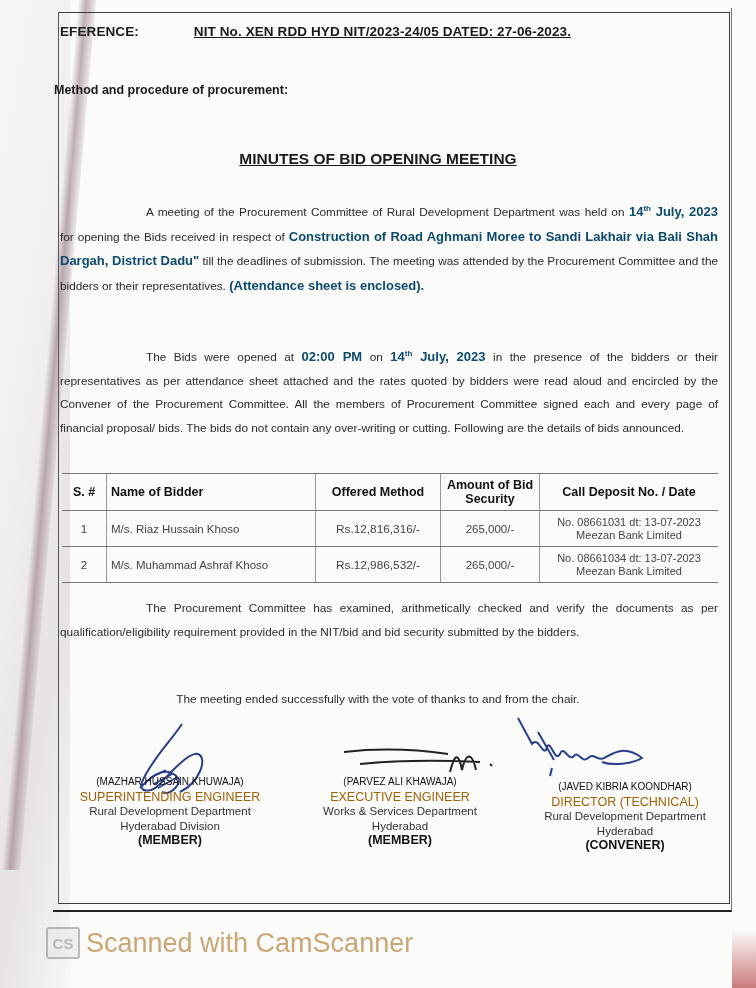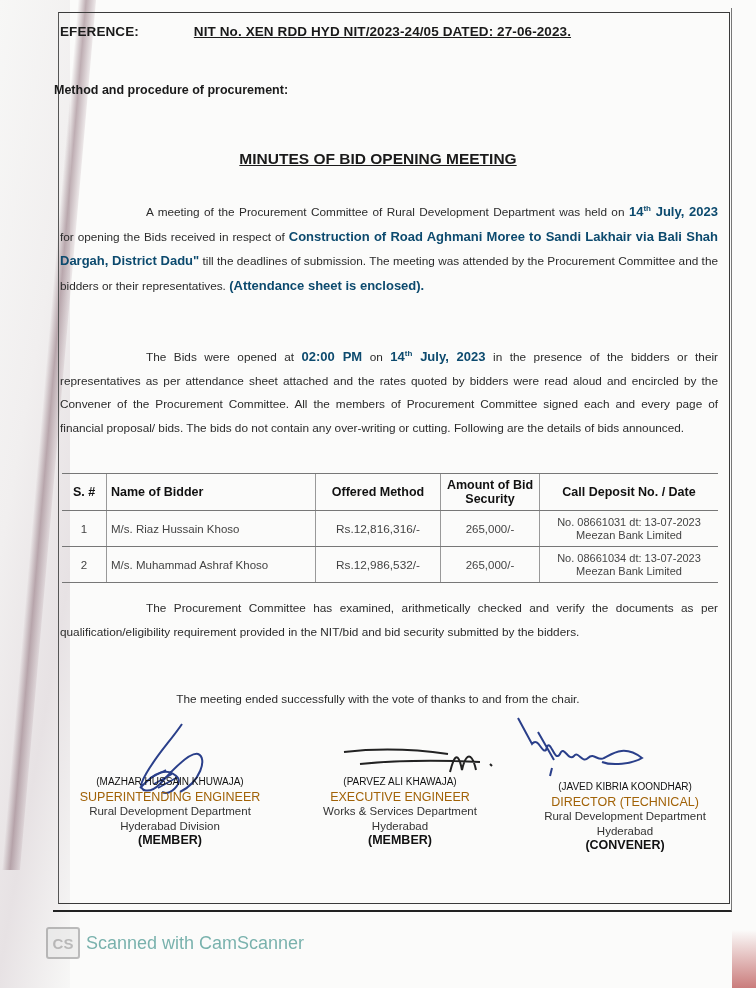--- a/index.html
+++ b/index.html
@@ -95,21 +95,21 @@
   }
   .watermark {
     position:absolute; left:22px; top:924px; height:38px;
     display:flex; align-items:center; gap:6px; opacity:0.55;margin-left:24px;
   }
   .cs-logo {
     width:30px; height:28px; border:2px solid #888; border-radius:3px;
     font-weight:bold; font-size:15px; color:#888; display:flex; align-items:center; justify-content:center;
     background:#e6e6e6;
   }
-  .wm-text { font-size:18px; color:#0f766e; }
+  .wm-text { font-size:27px; color:#a16207; }
 </style>
 </head>
 <body>
 
 <div class="page">
   <div class="fold"></div>
   <div class="fold-line"></div>
   <div class="frame-inner"></div>
   <div class="frame"></div>
   <div class="red-edge"></div>

